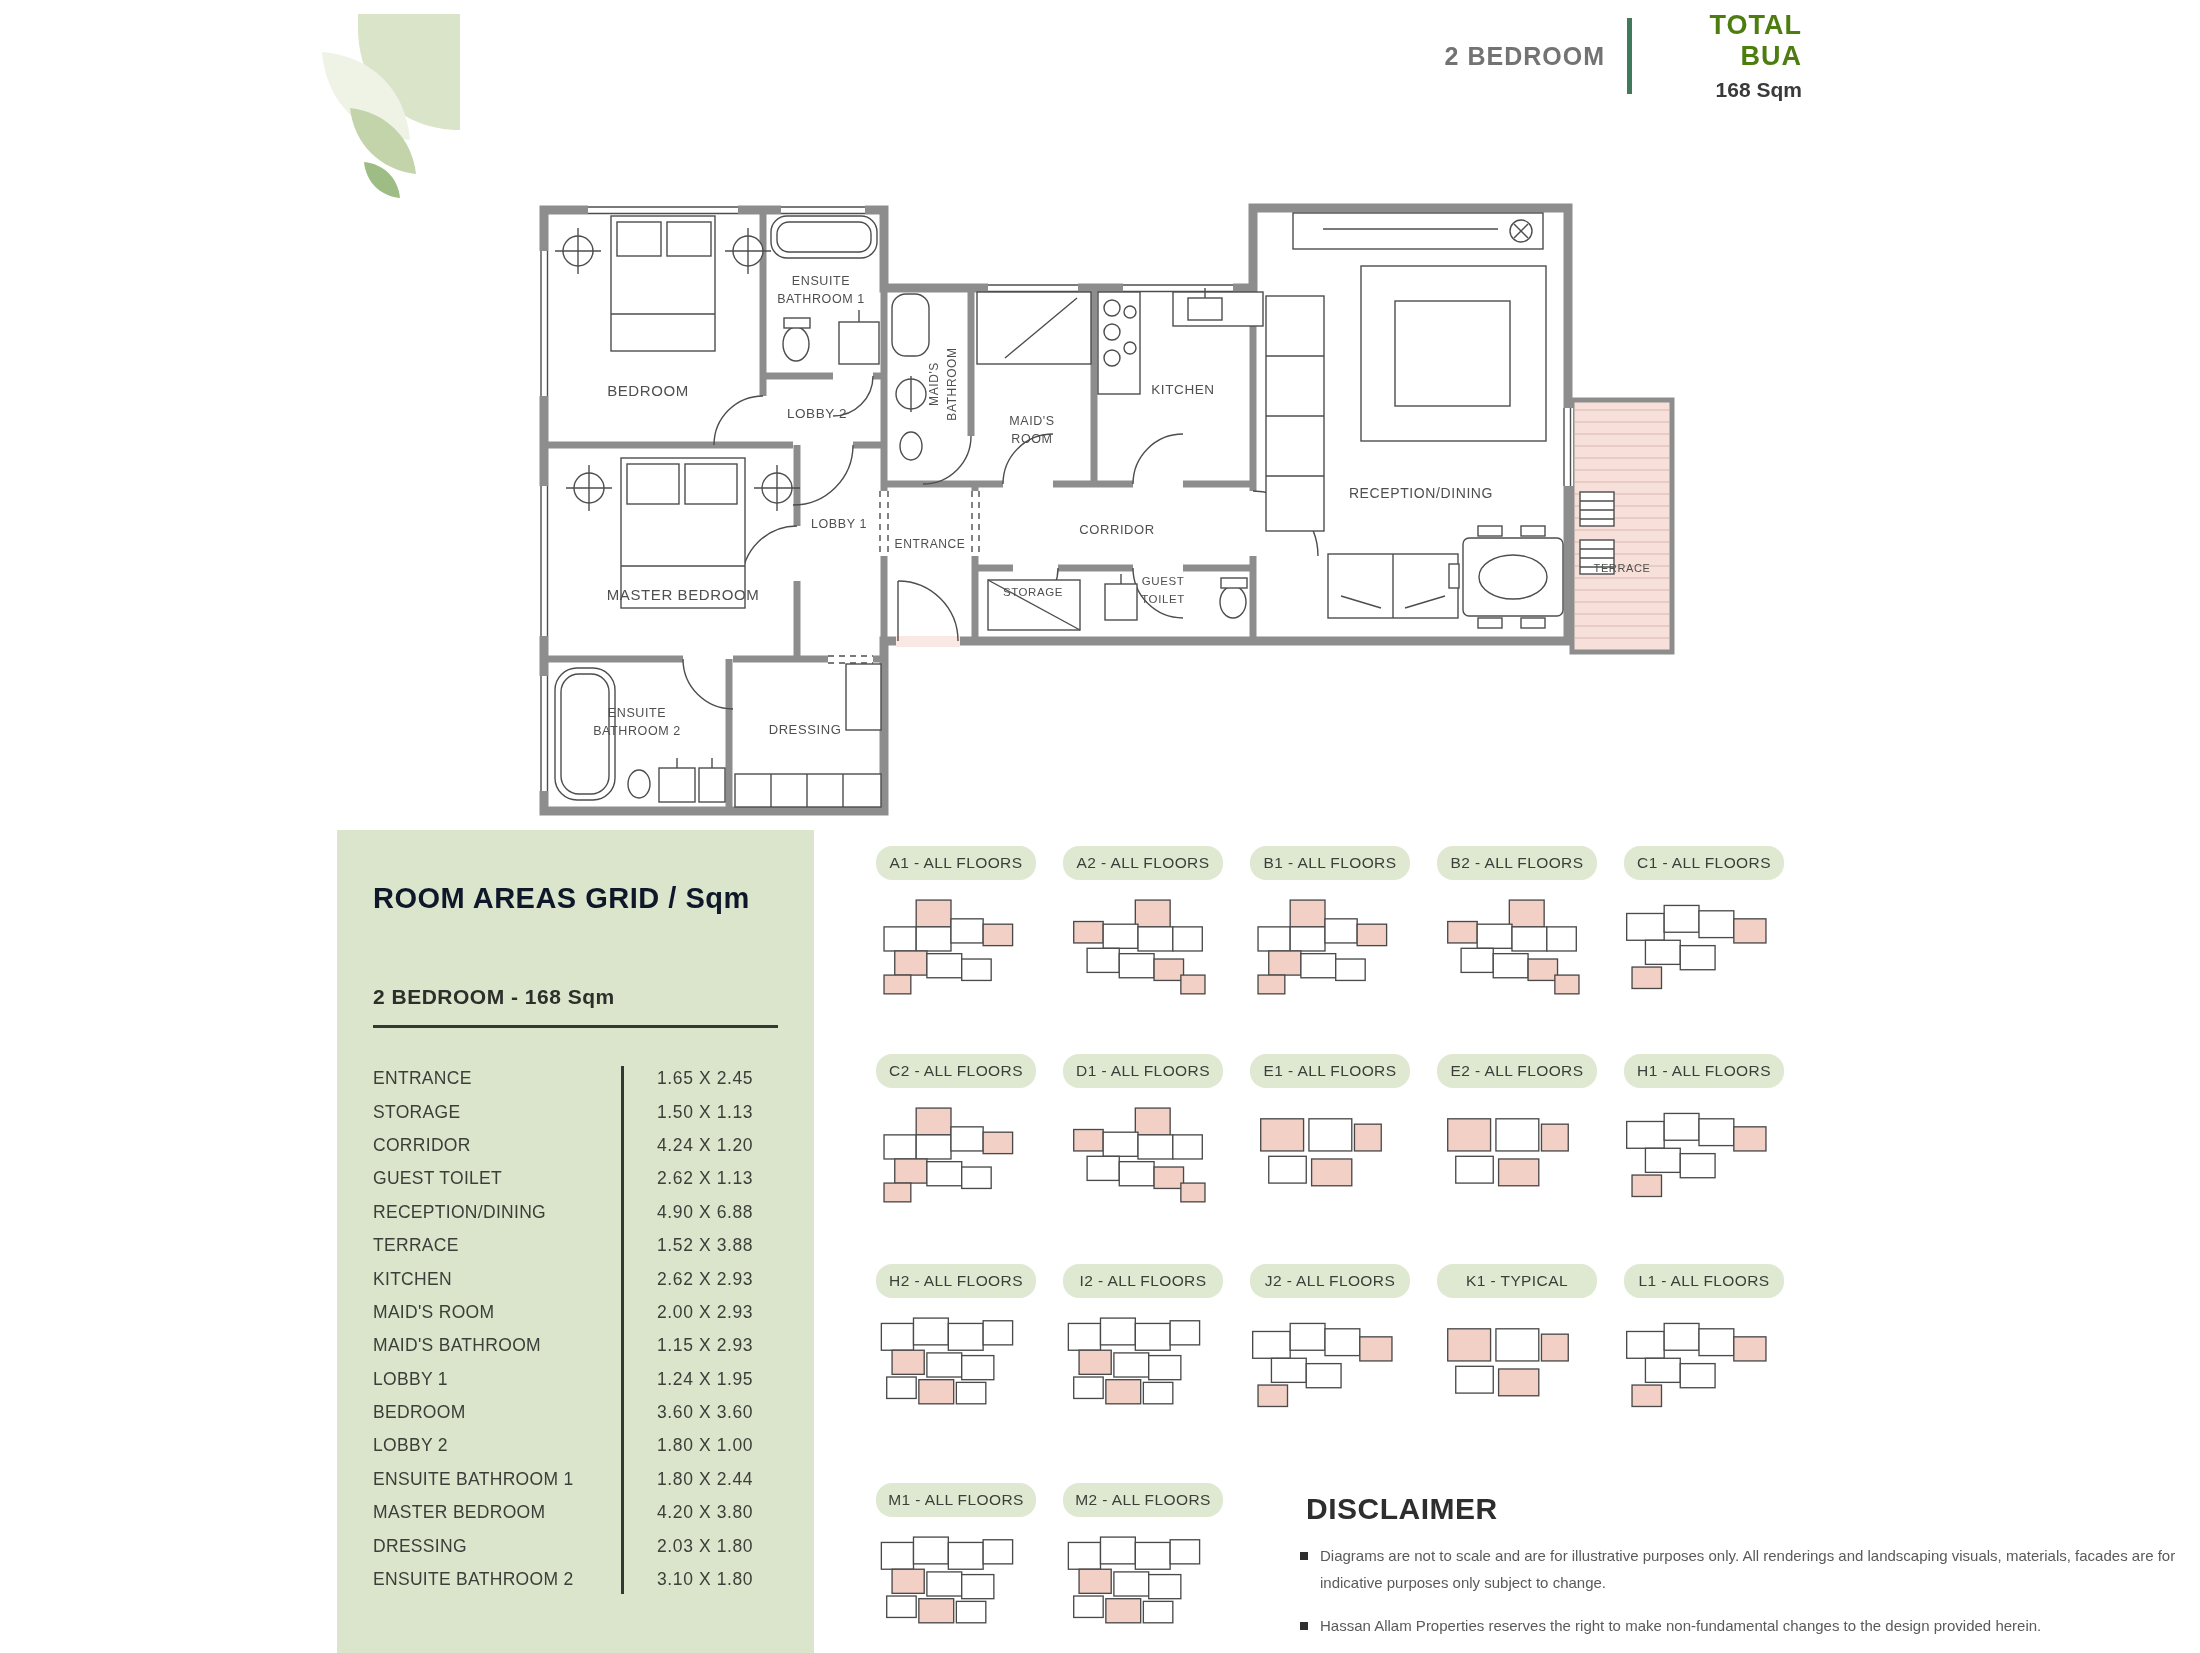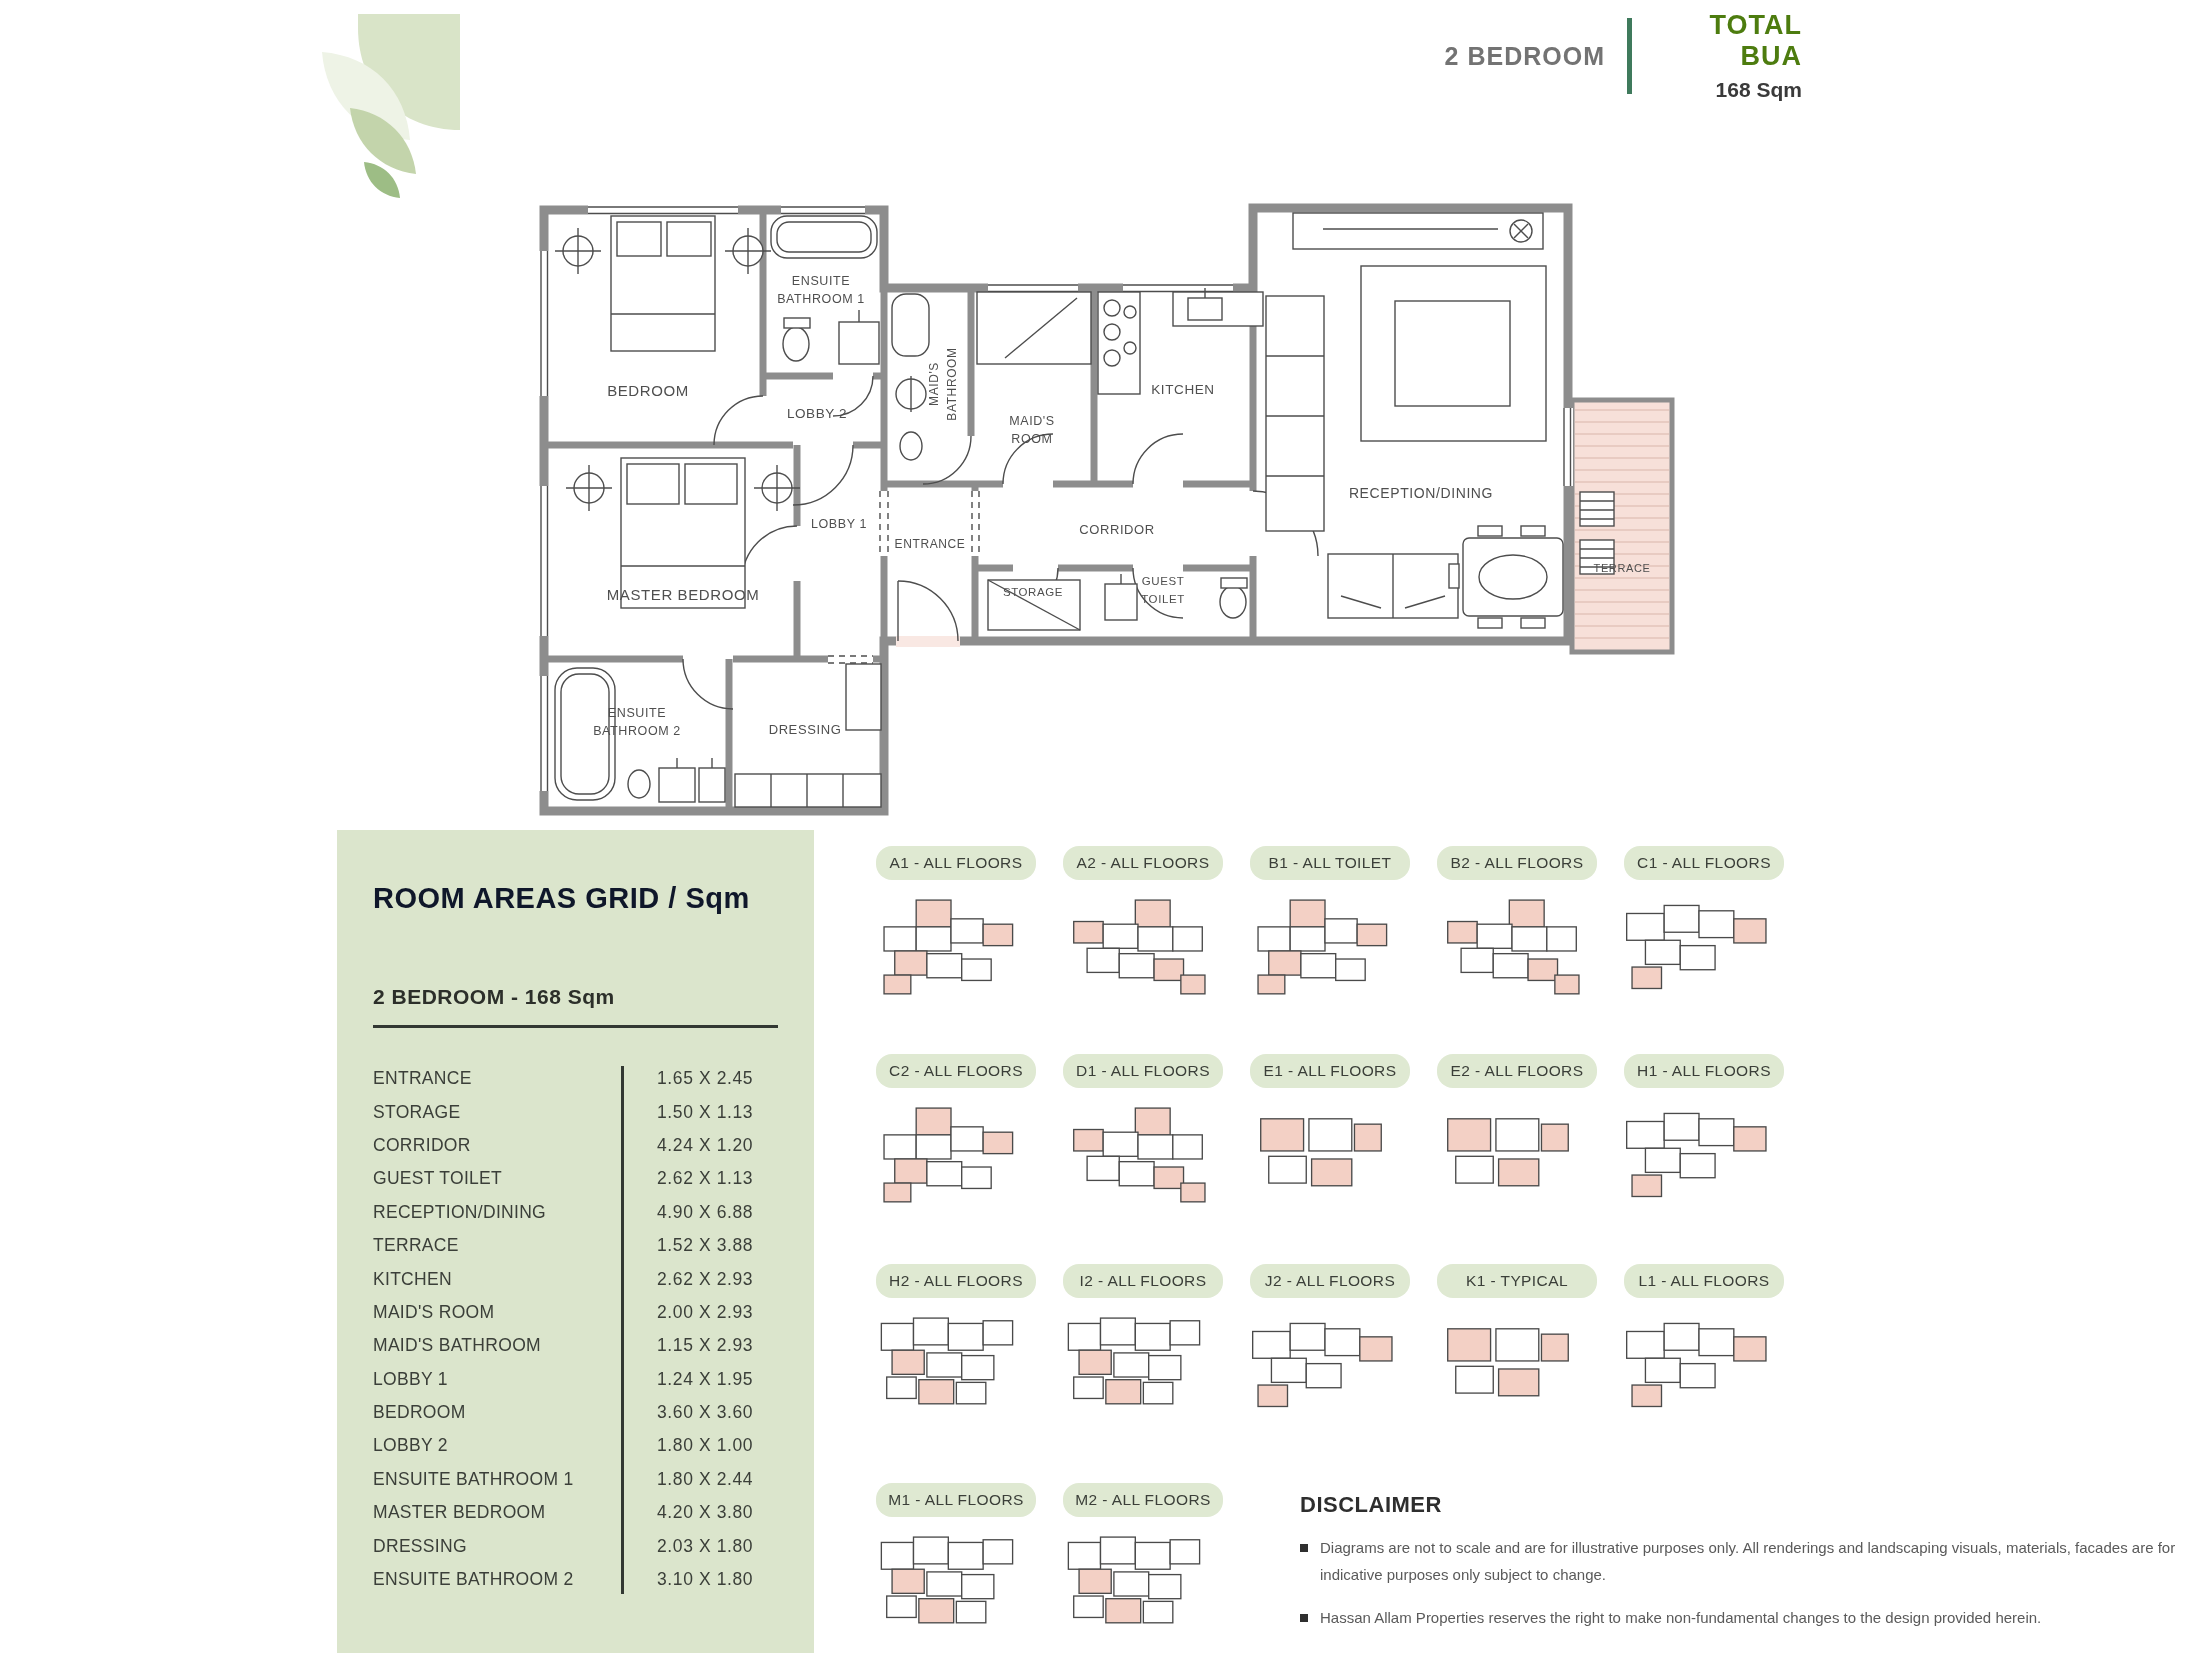--- a/index.html
+++ b/index.html
@@ -32,21 +32,21 @@
   .area-dims{margin-left:36px;font-size:17.5px;color:#3b3f39;letter-spacing:0.6px;}
 
   
   .diagram-cell{position:absolute;width:160px;}
   .diagram-chip{display:block;background:#dfe9d2;color:#3b3f39;font-size:15.5px;letter-spacing:0.4px;
     text-align:center;padding:8px 4px;white-space:nowrap;border-radius:16px;}
   .diagram-foot{display:block;margin-top:16px;}
 
   
   .disclaimer{position:absolute;left:1300px;top:1492px;width:880px;}
-  .disc-title{font-size:22px;font-weight:bold;color:#2e2e2e;letter-spacing:0.5px;}
+  .disc-title{font-size:30px;font-weight:bold;color:#2e2e2e;letter-spacing:0.5px;margin-left:6px;}
   .disc-list{margin-top:16px;}
   .disc-item{display:flex;margin-top:16px;line-height:27px;}
   .disc-marker{flex:0 0 auto;width:8px;height:8px;background:#2f2f2f;margin:10px 12px 0 0;}
   .disc-text{font-size:15px;color:#5a5a5a;}
 
   
   .thin{stroke:#4d4d4d;stroke-width:1.4;fill:none;}
   .thinf{stroke:#4d4d4d;stroke-width:1.4;fill:#ffffff;}
   .wall{stroke:#8d8d8d;fill:none;}
   text.rlabel{fill:#4f4f4f;letter-spacing:0.6px;}
@@ -423,21 +423,21 @@
           <rect x="30" y="20" width="26" height="18" fill="#ffffff" stroke="#4a4a4a" stroke-width="1"></rect>
           <rect x="56" y="22" width="26" height="18" fill="#ffffff" stroke="#4a4a4a" stroke-width="1"></rect>
           <rect x="82" y="22" width="22" height="18" fill="#ffffff" stroke="#4a4a4a" stroke-width="1"></rect>
           <rect x="18" y="38" width="24" height="18" fill="#ffffff" stroke="#4a4a4a" stroke-width="1"></rect>
           <rect x="42" y="42" width="26" height="18" fill="#ffffff" stroke="#4a4a4a" stroke-width="1"></rect>
           <rect x="68" y="46" width="22" height="16" fill="#f3d0c5" stroke="#4a4a4a" stroke-width="1"></rect>
           <rect x="88" y="58" width="18" height="14" fill="#f3d0c5" stroke="#4a4a4a" stroke-width="1"></rect>
         </svg>
       </div>
       <div class="diagram-cell" style="left: 1250px; top: 846px;">
-        <span class="diagram-chip">B1 - ALL TOILET</span>
+        <span class="diagram-chip">B1 - ALL FLOORS</span>
         <svg class="diagram-foot" width="150" height="118" viewBox="0 0 112 86">
           <rect x="30" y="2" width="26" height="20" fill="#f3d0c5" stroke="#4a4a4a" stroke-width="1"></rect>
           <rect x="6" y="22" width="24" height="18" fill="#ffffff" stroke="#4a4a4a" stroke-width="1"></rect>
           <rect x="30" y="22" width="26" height="18" fill="#ffffff" stroke="#4a4a4a" stroke-width="1"></rect>
           <rect x="56" y="16" width="24" height="18" fill="#ffffff" stroke="#4a4a4a" stroke-width="1"></rect>
           <rect x="80" y="20" width="22" height="16" fill="#f3d0c5" stroke="#4a4a4a" stroke-width="1"></rect>
           <rect x="14" y="40" width="24" height="18" fill="#f3d0c5" stroke="#4a4a4a" stroke-width="1"></rect>
           <rect x="38" y="42" width="26" height="18" fill="#ffffff" stroke="#4a4a4a" stroke-width="1"></rect>
           <rect x="64" y="46" width="22" height="16" fill="#ffffff" stroke="#4a4a4a" stroke-width="1"></rect>
           <rect x="6" y="58" width="20" height="14" fill="#f3d0c5" stroke="#4a4a4a" stroke-width="1"></rect>

